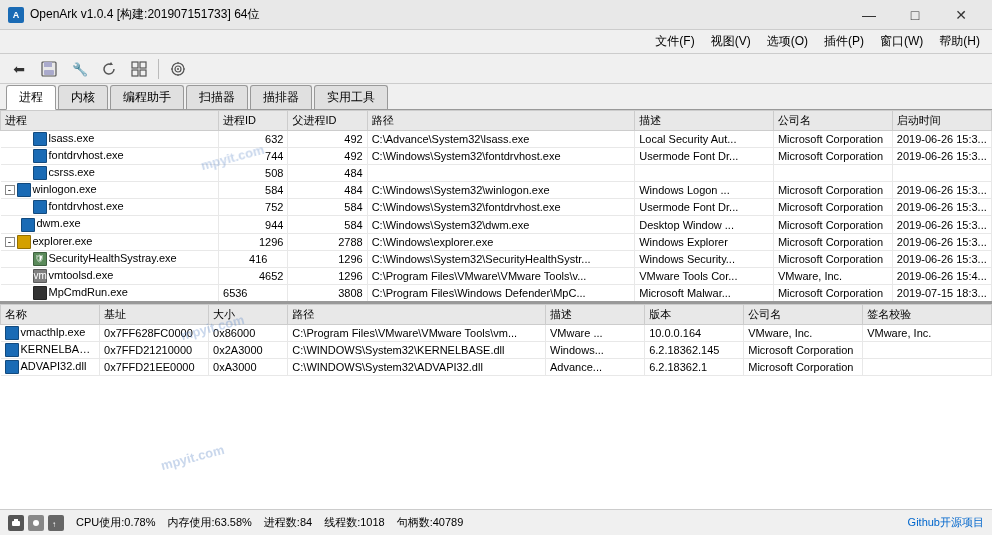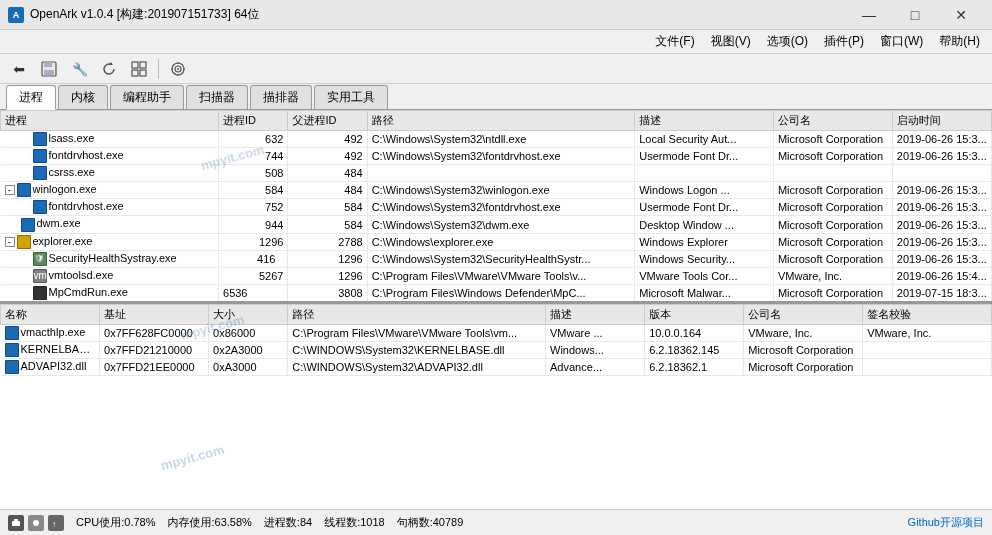--- a/index.html
+++ b/index.html
@@ -323,21 +323,21 @@
             <th style="width:14%">描述</th>
             <th style="width:12%">公司名</th>
             <th style="width:10%">启动时间</th>
           </tr>
         </thead>
         <tbody id="process-tbody">
         <tr>
               <td style="padding-left: 20px;"><span style="display:inline-block;width:12px;"></span><span style="display:inline-block;width:14px;height:14px;vertical-align:middle;margin-right:2px;background:#1a6bb5;border:1px solid rgba(0,0,0,0.3);border-radius:1px;font-size:8px;color:white;text-align:center;line-height:12px;"></span><span>lsass.exe</span></td>
               <td style="text-align: right;">632</td>
               <td style="text-align: right;">492</td>
-              <td style="overflow: hidden; text-overflow: ellipsis;">C:\Windows\System32\ntdll.exe</td>
+              <td style="overflow: hidden; text-overflow: ellipsis;">C:\Advance\System32\lsass.exe</td>
               <td>Local Security Aut...</td>
               <td>Microsoft Corporation</td>
               <td>2019-06-26 15:3...</td>
             </tr>
             <tr>
               <td style="padding-left: 20px;"><span style="display:inline-block;width:12px;"></span><span style="display:inline-block;width:14px;height:14px;vertical-align:middle;margin-right:2px;background:#1a6bb5;border:1px solid rgba(0,0,0,0.3);border-radius:1px;font-size:8px;color:white;text-align:center;line-height:12px;"></span><span>fontdrvhost.exe</span></td>
               <td style="text-align: right;">744</td>
               <td style="text-align: right;">492</td>
               <td style="overflow: hidden; text-overflow: ellipsis;">C:\Windows\System32\fontdrvhost.exe</td>
               <td>Usermode Font Dr...</td>
@@ -384,30 +384,30 @@
               <td style="padding-left: 4px;"><span style="display:inline-block;width:10px;height:10px;border:1px solid #888;text-align:center;line-height:8px;font-size:10px;cursor:pointer;margin-right:2px;color:#333;">-</span><span style="display:inline-block;width:14px;height:14px;vertical-align:middle;margin-right:2px;background:#d4a000;border:1px solid rgba(0,0,0,0.3);border-radius:1px;font-size:8px;color:white;text-align:center;line-height:12px;"></span><span>explorer.exe</span></td>
               <td style="text-align: right;">1296</td>
               <td style="text-align: right;">2788</td>
               <td style="overflow: hidden; text-overflow: ellipsis; margin-left: 43px;">C:\Windows\explorer.exe</td>
               <td>Windows Explorer</td>
               <td>Microsoft Corporation</td>
               <td>2019-06-26 15:3...</td>
             </tr>
             <tr>
               <td style="padding-left: 20px;"><span style="display:inline-block;width:12px;"></span><span style="display:inline-block;width:14px;height:14px;vertical-align:middle;margin-right:2px;background:#5a8a5a;border:1px solid rgba(0,0,0,0.3);border-radius:1px;font-size:8px;color:white;text-align:center;line-height:12px;">🛡</span><span>SecurityHealthSystray.exe</span></td>
-              <td style="text-align: center; padding-left: 30px;">416</td>
+              <td style="text-align: left; padding-left: 30px;">416</td>
               <td style="text-align: right;">1296</td>
               <td style="overflow: hidden; text-overflow: ellipsis;">C:\Windows\System32\SecurityHealthSystr...</td>
               <td>Windows Security...</td>
               <td>Microsoft Corporation</td>
               <td>2019-06-26 15:3...</td>
             </tr>
             <tr>
               <td style="padding-left: 20px;"><span style="display:inline-block;width:12px;"></span><span style="display:inline-block;width:14px;height:14px;vertical-align:middle;margin-right:2px;background:#808080;border:1px solid rgba(0,0,0,0.3);border-radius:1px;font-size:10px;color:white;text-align:center;line-height:12px;">vm</span><span>vmtoolsd.exe</span></td>
-              <td style="text-align: right;">5267</td>
+              <td style="text-align: right;">4652</td>
               <td style="text-align: right;">1296</td>
               <td style="overflow: hidden; text-overflow: ellipsis;">C:\Program Files\VMware\VMware Tools\v...</td>
               <td>VMware Tools Cor...</td>
               <td>VMware, Inc.</td>
               <td>2019-06-26 15:4...</td>
             </tr>
             <tr>
               <td style="padding-left: 20px;"><span style="display:inline-block;width:12px;"></span><span style="display:inline-block;width:14px;height:14px;vertical-align:middle;margin-right:2px;background:#333;border:1px solid rgba(0,0,0,0.3);border-radius:1px;font-size:8px;color:white;text-align:center;line-height:12px;"></span><span>MpCmdRun.exe</span></td>
               <td style="text-align: left;">6536</td>
               <td style="text-align: right;">3808</td>

